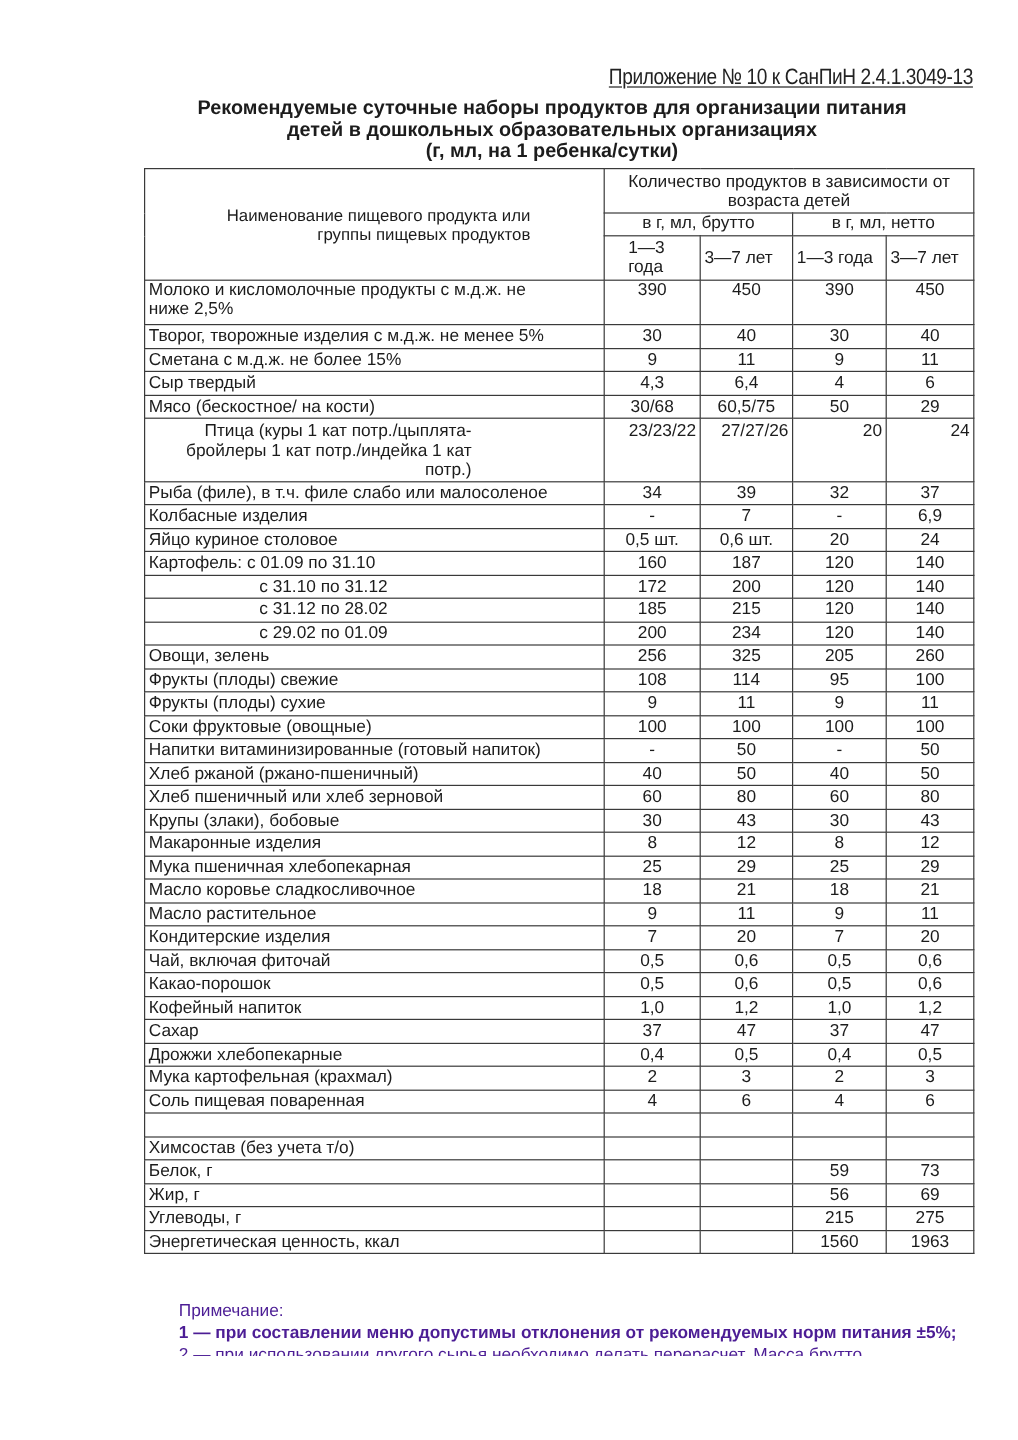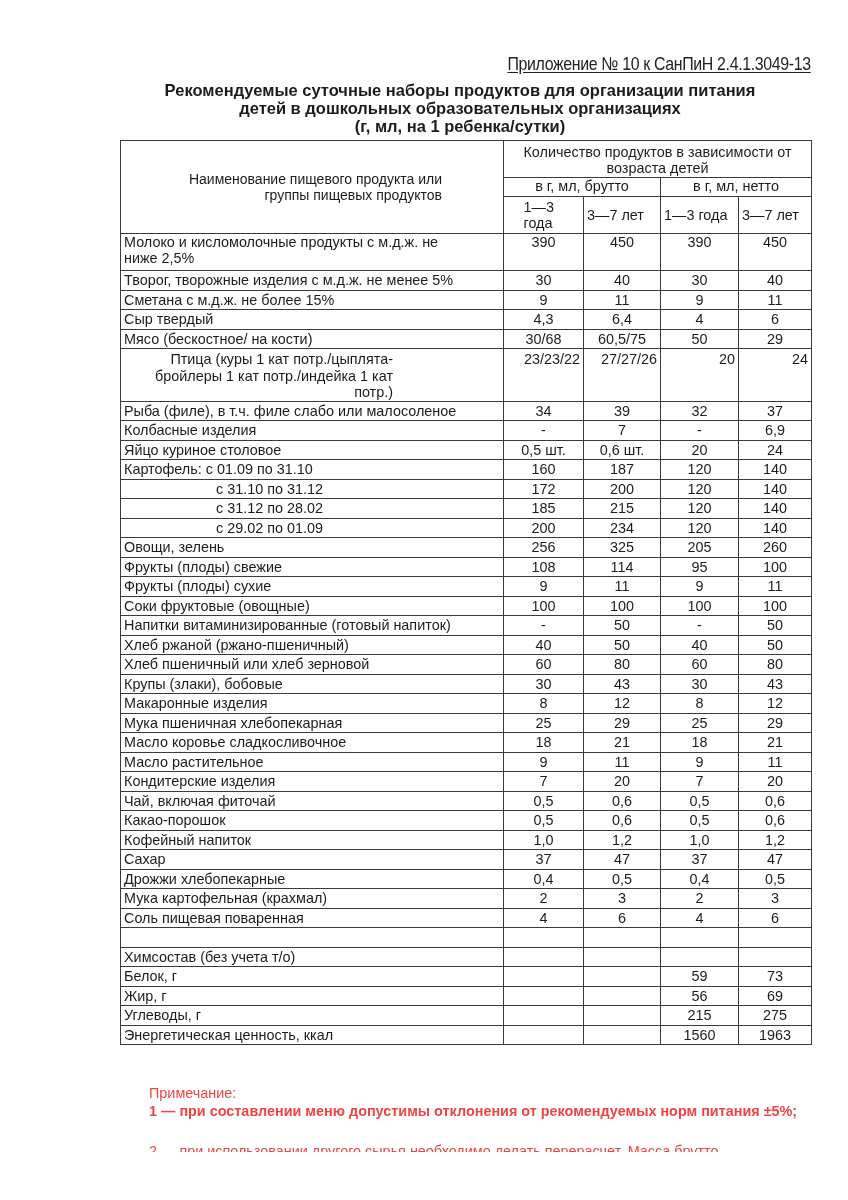--- a/index.html
+++ b/index.html
@@ -18,24 +18,24 @@
   .hdr-qty { text-align: center; height: 33px; padding-top: 3px !important; line-height: 16px; }
   .hdr-sub { text-align: center; height: 18px; line-height: 17px !important; }
   .hdr-age { text-align: left; vertical-align: middle !important; height: 36px; }
   tr.r td { height: 18.5px; line-height: 18px; }
   tr.r2 td { height: 37px; text-align: right; }
   tr.r2 td { line-height: 16.5px; padding-top: 2px; }
   tr.r1 td { height: 35px; line-height: 15.5px; padding-top: 1px; }
   td.v { text-align: center; }
   td.name { white-space: nowrap; }
   td.indent { padding-left: 95px !important; }
-  .note { position: absolute; left: 115px; top: 1084px; width: 700px; font-size: 14.4px; line-height: 18px; color: #ef4444; }
+  .note { position: absolute; left: 115px; top: 1084px; width: 700px; font-size: 14.4px; line-height: 18px; color: #4c1d95; }
   .note .head { padding-left: 34px; }
   .note .p { text-indent: 34px; font-weight: bold; }
-  .note .cut { height: 10px; overflow: hidden; padding-left: 34px; white-space: nowrap; margin-top: 22px; }
+  .note .cut { height: 10px; overflow: hidden; padding-left: 34px; white-space: nowrap; }
 </style>
 </head>
 <body>
 
 <div class="appendix">Приложение № 10 к СанПиН 2.4.1.3049-13</div>
 
 <div class="title">
   <div>Рекомендуемые суточные наборы продуктов для организации питания</div>
   <div>детей в дошкольных образовательных организациях</div>
   <div>(г, мл, на 1 ребенка/сутки)</div>

